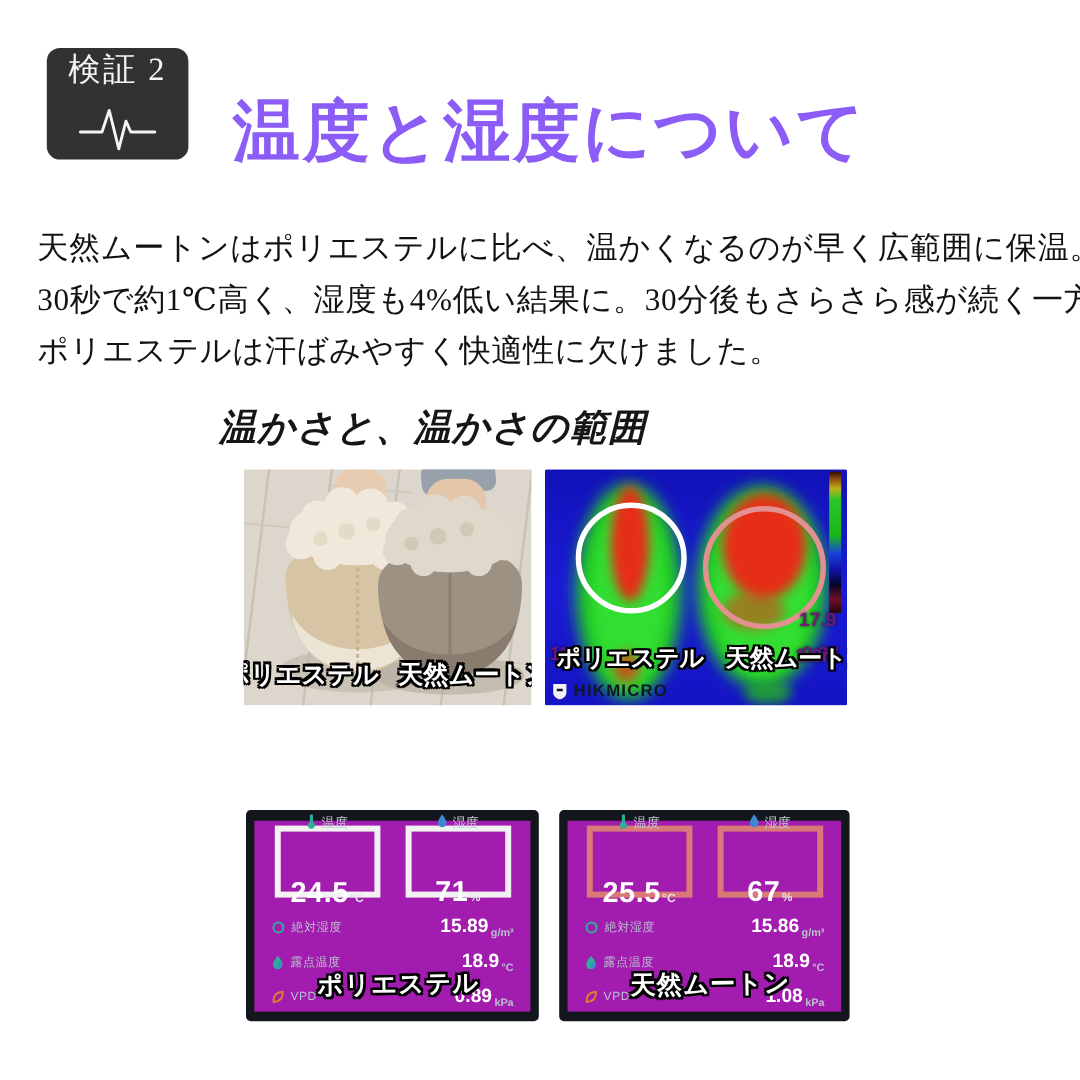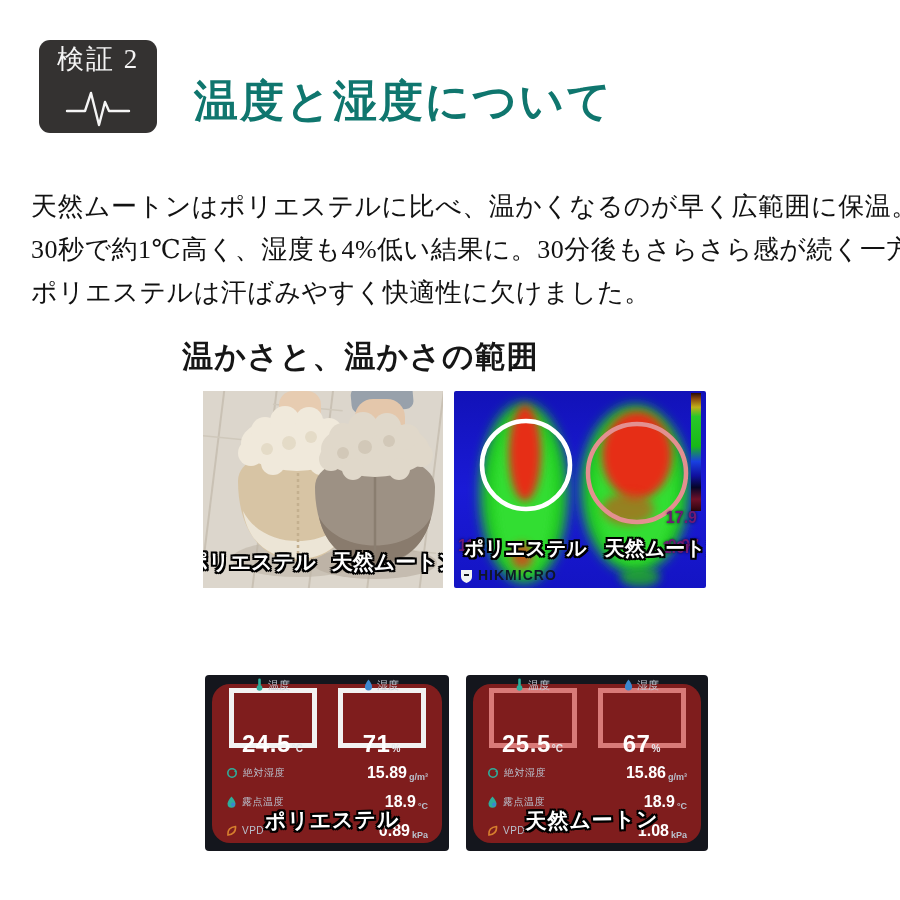--- a/index.html
+++ b/index.html
@@ -4,29 +4,29 @@
 <style>
   html,body{margin:0;padding:0;}
   body{background:#ffffff;font-family:"Liberation Sans","DejaVu Sans",sans-serif;}
   .canvas{position:relative;width:900px;height:900px;background:#ffffff;overflow:hidden;}
 
   
   .badge{position:absolute;left:39px;top:40px;width:118px;height:93px;background:#343231;border-radius:11px;
          display:flex;flex-direction:column;align-items:center;justify-content:center;gap:8px;}
   .badge-label{color:#f5f5f5;font-family:"Liberation Serif","DejaVu Serif",serif;font-size:27px;letter-spacing:2px;}
   .page-title{position:absolute;left:194px;top:72px;font-family:"Liberation Serif","DejaVu Serif",serif;
-              font-size:44px;font-weight:600;color:#0f766e;letter-spacing:2px;white-space:nowrap;}
+              font-size:56px;font-weight:600;color:#8b5cf6;letter-spacing:2px;white-space:nowrap;}
 
   
   .intro{position:absolute;left:31px;top:185px;font-family:"Liberation Serif","DejaVu Serif",serif;
          font-size:26px;line-height:43px;color:#121212;letter-spacing:0.5px;white-space:nowrap;}
 
   
   .sec-heading{position:absolute;left:0;width:721px;text-align:center;font-family:"Liberation Serif","DejaVu Serif",serif;
-               font-size:31px;font-weight:600;color:#161616;letter-spacing:1px;}
+               font-size:31px;font-weight:600;color:#161616;letter-spacing:1px;font-style:italic;}
   .heading-warmth{top:336px;}
   .heading-humidity{top:626px;}
 
   
   .figure{position:absolute;top:391px;height:197px;overflow:hidden;}
   .figure-photo{left:203px;width:240px;}
   .figure-thermal{left:454px;width:252px;border-radius:2px;}
   .figure svg{display:block;}
 
   .outline-label{color:#ffffff;font-weight:bold;white-space:nowrap;
@@ -42,21 +42,21 @@
   .reading-distance{right:7px;top:148px;margin-left:29px;}
   .thermal-timestamp{left:4px;top:146px;}
   .hikmicro{position:absolute;left:6px;bottom:5px;display:flex;align-items:flex-end;gap:5px;
             color:#0f172a;font-size:14px;font-weight:bold;letter-spacing:1px;}
 
   
   .panel{position:absolute;top:675px;height:176px;background:#14161d;border-radius:4px;box-sizing:border-box;
          padding:9px 7px 8px 7px;}
   .panel-left{left:205px;width:244px;}
   .panel-right{left:466px;width:242px;}
-  .panel-card{position:relative;width:100%;height:100%;background:#7f1d1d;border-radius:18px;
+  .panel-card{position:relative;width:100%;height:100%;background:#a21caf;border-radius:0;
               box-sizing:border-box;padding:4px 12px 0 12px;}
   .metric-boxes{display:flex;gap:21px;justify-content:center;}
   .metric-box{box-sizing:border-box;width:88px;height:60px;border:5px solid #f2f2f2;
               display:flex;flex-direction:column;align-items:center;justify-content:center;gap:1px;}
   .metric-head{display:flex;align-items:center;gap:4px;font-size:11px;color:#c3c9d4;}
   .metric-value{display:flex;align-items:baseline;gap:1px;margin-top:36px;}
   .metric-value .big{font-size:24px;font-weight:bold;color:#ffffff;letter-spacing:0.5px;}
   .metric-value .unit{font-size:10px;color:#e3e6eb;font-weight:bold;}
   .data-rows{margin-top:10px;padding:0 2px;}
   .data-row{display:flex;align-items:center;height:29px;}

